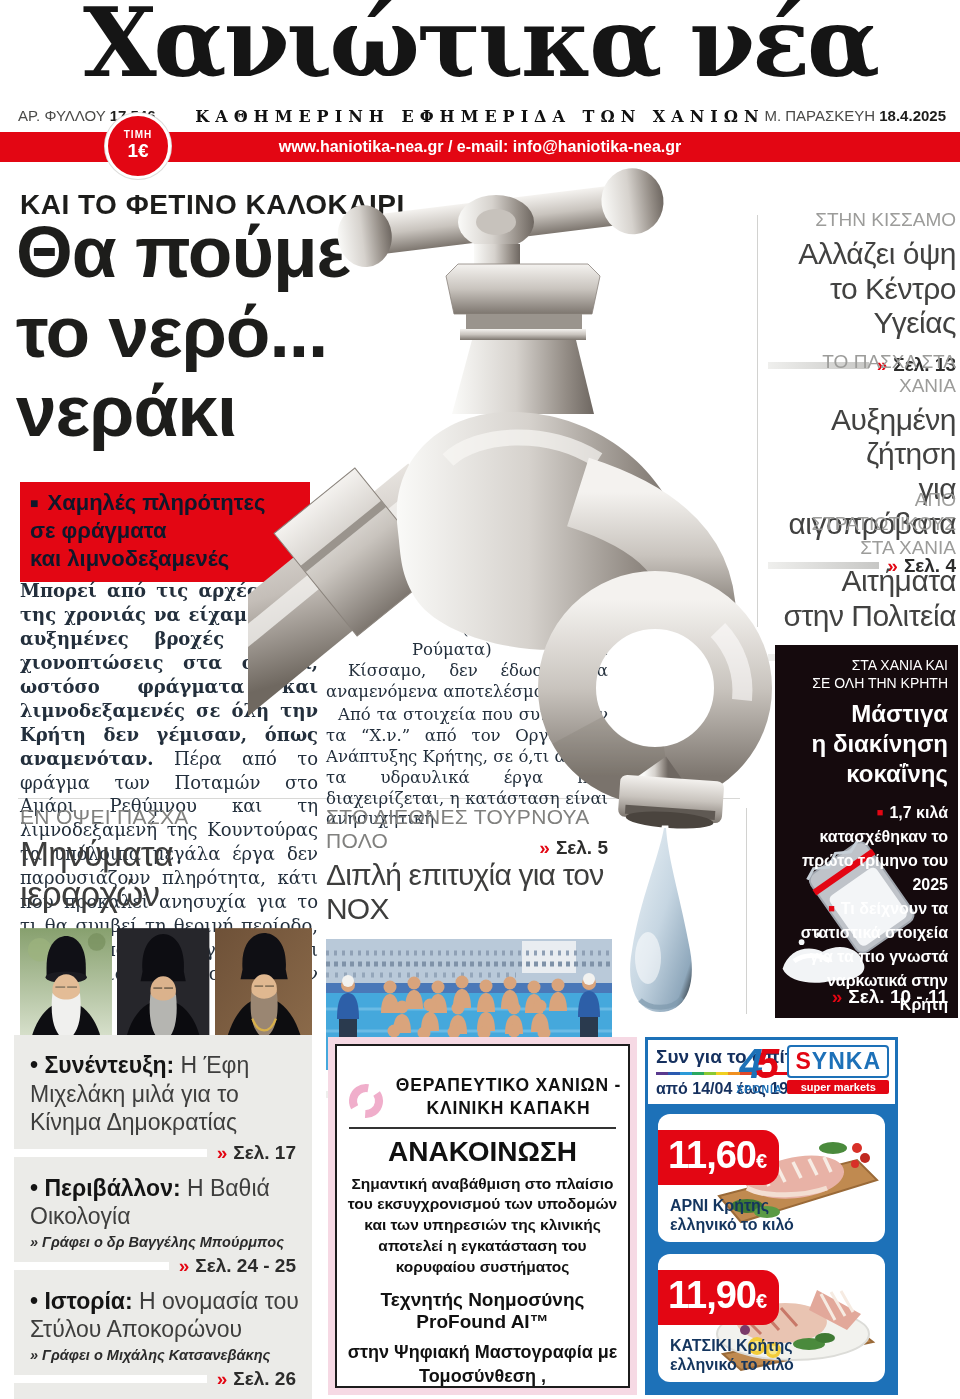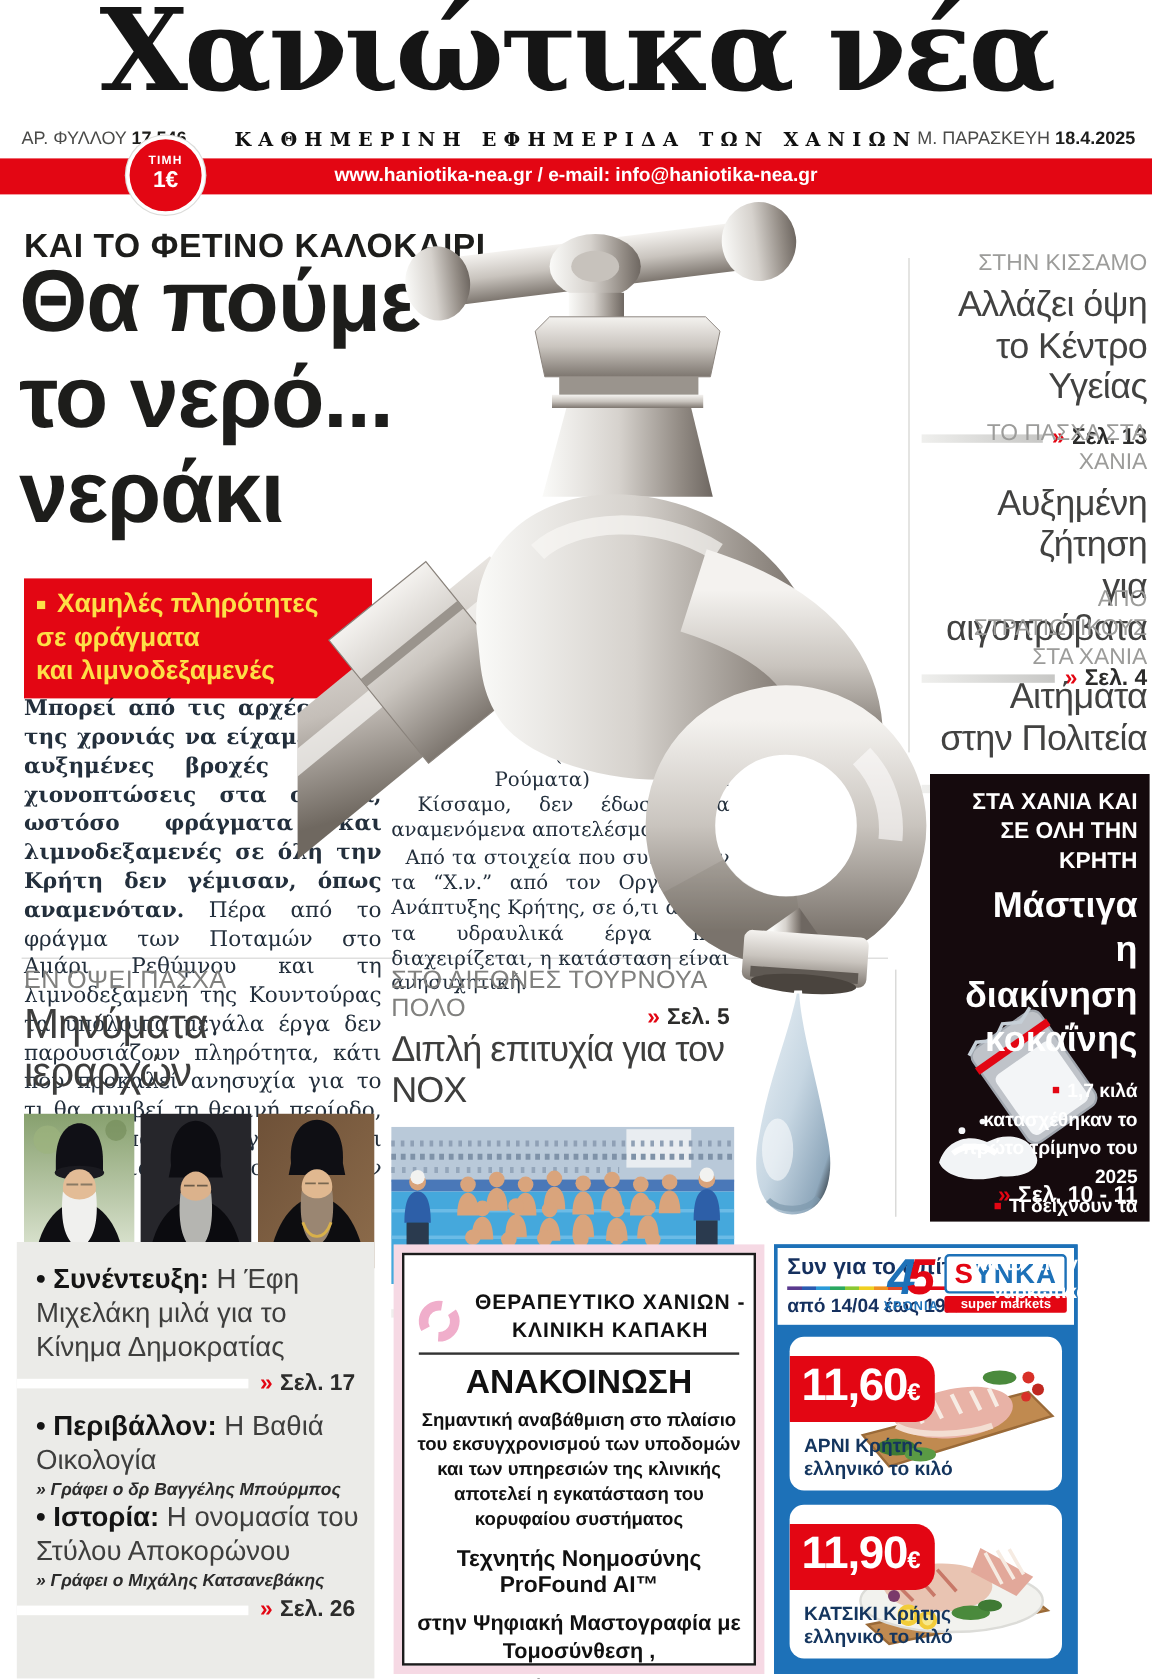--- a/index.html
+++ b/index.html
@@ -20,21 +20,21 @@
     background:#e30613;border:3px solid #fff;box-shadow:0 0 0 1px #dcdcda;color:#fff;text-align:center;z-index:2;}
   .price-label{font-size:10px;font-weight:bold;margin-top:13px;letter-spacing:1px;}
   .price-value{font-size:19px;font-weight:bold;}
   .barcode{position:absolute;top:146px;right:5px;width:118px;height:54px;background:#fff;z-index:2;padding:2px 3px 0;}
   .barcode-bars{height:38px;background:repeating-linear-gradient(90deg,
     #141414 0 2px,#fff 2px 3px,#141414 3px 4px,#fff 4px 7px,#141414 7px 10px,#fff 10px 12px,#141414 12px 13px,#fff 13px 16px);}
   .barcode-digits{font-family:"DejaVu Sans Mono",monospace;font-size:9px;letter-spacing:2px;text-align:center;color:#222;}
   
   .lead-kicker{position:absolute;top:189px;left:20px;font-size:28px;font-weight:bold;letter-spacing:.5px;z-index:2;}
   .lead-headline{position:absolute;top:212px;left:16px;font-size:73px;font-weight:bold;line-height:1.09;letter-spacing:-1px;z-index:2;}
-  .red-box{position:absolute;top:482px;left:20px;width:270px;background:#e30613;color:#fde047;
+  .red-box{position:absolute;top:482px;left:20px;width:270px;background:#e30613;color:#0f172a;
     padding:7px 10px 9px;font-size:22px;font-weight:bold;line-height:1.27;z-index:2;}
   .red-box .sq{font-size:14px;vertical-align:2px;margin-right:9px;}
   .body-col1{position:absolute;top:579px;left:20px;width:298px;font-family:"DejaVu Serif",serif;
     font-size:18px;line-height:1.33;color:#232f3c;text-align:justify;z-index:2;}
   .body-col1 .rs1{float:right;width:60px;height:25px;}
   .body-col1 .rs2{float:right;clear:right;width:32px;height:25px;}
   .body-col2{position:absolute;top:577px;left:326px;width:282px;font-family:"DejaVu Serif",serif;
     font-size:16.5px;line-height:1.27;color:#232f3c;text-align:justify;z-index:2;}
   .body-col2 .s1{float:left;width:172px;height:21px;}
   .body-col2 .s2{float:left;clear:left;width:136px;height:21px;}
@@ -50,22 +50,22 @@
   
   .faucet{position:absolute;left:248px;top:160px;width:535px;height:860px;z-index:3;pointer-events:none;}
   
   .side-item{position:absolute;left:768px;width:188px;text-align:right;z-index:2;}
   .side-kicker{font-size:19px;color:#9c9c9a;line-height:1.25;margin-bottom:5px;}
   .side-head{font-size:30px;color:#424241;line-height:1.16;letter-spacing:-.5px;}
   .ref-row{display:flex;align-items:center;justify-content:flex-end;gap:8px;margin-top:13px;}
   .ref-row .divider{flex:1;height:7px;background:linear-gradient(to right,#efefed,#c7c7c5);}
   .drug-box{position:absolute;left:775px;top:645px;width:183px;height:373px;background:#150a0d;
     color:#fff;text-align:right;z-index:4;box-sizing:border-box;padding:12px 10px 10px;}
-  .drug-kicker{font-size:19px;font-weight:bold;line-height:1.28;position:relative;z-index:2;}
-  .drug-head{font-size:30px;font-weight:bold;line-height:1.25;margin-top:6px;position:relative;z-index:2;}
+  .drug-kicker{font-size:14px;font-weight:normal;line-height:1.28;position:relative;z-index:2;}
+  .drug-head{font-size:24px;font-weight:bold;line-height:1.25;margin-top:6px;position:relative;z-index:2;}
   .drug-bullets{margin-top:12px;font-size:16px;font-weight:bold;line-height:1.5;position:relative;z-index:2;}
   .drug-bullets .sq{color:#e30613;font-size:11px;vertical-align:2px;margin-right:6px;}
   .drug-ref{position:absolute;right:10px;bottom:10px;color:#fff;z-index:2;margin-left:37px;}
   .drug-ref .arr{color:#e30613;}
   .bag-art{position:absolute;left:0px;bottom:30px;width:152px;height:160px;z-index:1;}
   
   .section{position:absolute;top:805px;z-index:2;}
   .sec-kicker{font-size:21px;color:#80807e;letter-spacing:.3px;margin-bottom:5px;}
   .sec-head{font-size:35px;color:#3e3e3d;letter-spacing:-.8px;}
   .sec-head.small{font-size:30px;}
@@ -495,20 +495,24 @@
     <div>
       <div class="brief-text"><b><span>•</span> <span>Συνέντευξη:</span></b><span> Η Έφη Μιχελάκη μιλά για το Κίνημα Δημοκρατίας</span></div>
       <div class="brief-ref">
           <div class="wbar"></div>
         <div class="pageref"><span class="arr">»</span><span>Σελ. 17</span></div>
         </div>
     </div>
     <div>
       <div class="brief-text"><b><span>•</span> <span>Περιβάλλον:</span></b><span> Η Βαθιά Οικολογία</span></div>
       <div class="brief-byline"><span>»</span> <span>Γράφει ο δρ Βαγγέλης Μπούρμπος</span></div>
+      <div class="brief-ref">
+          <div class="wbar"></div>
+        <div class="pageref"><span class="arr">»</span><span>Σελ. 24 - 25</span></div>
+        </div>
     </div>
     <div>
       <div class="brief-text"><b><span>•</span> <span>Ιστορία:</span></b><span> Η ονομασία του Στύλου Αποκορώνου</span></div>
       <div class="brief-byline"><span>»</span> <span>Γράφει ο Μιχάλης Κατσανεβάκης</span></div>
       <div class="brief-ref">
           <div class="wbar"></div>
         <div class="pageref"><span class="arr">»</span><span>Σελ. 26</span></div>
         </div>
     </div>
 

